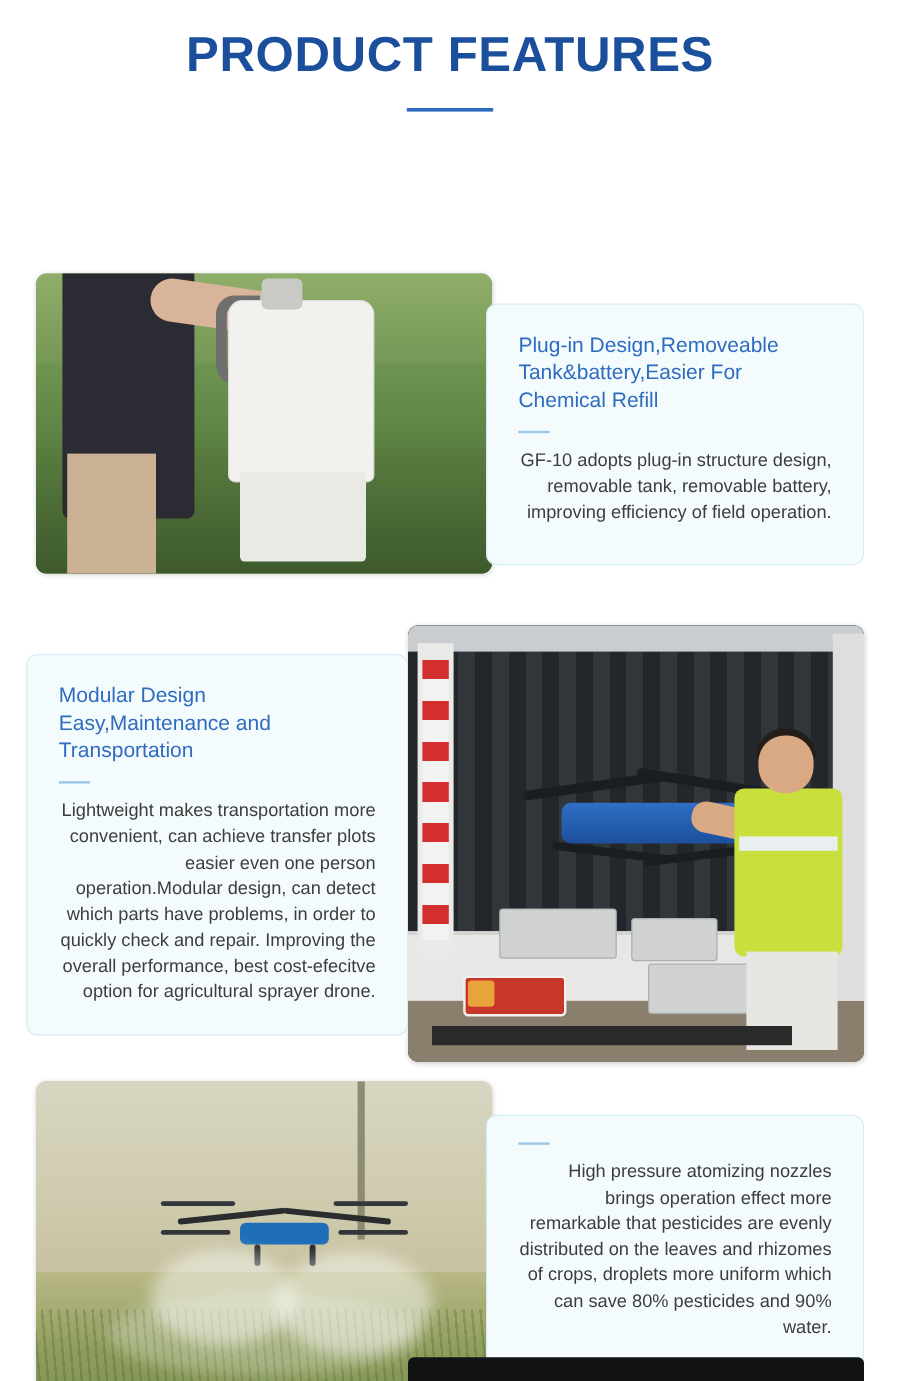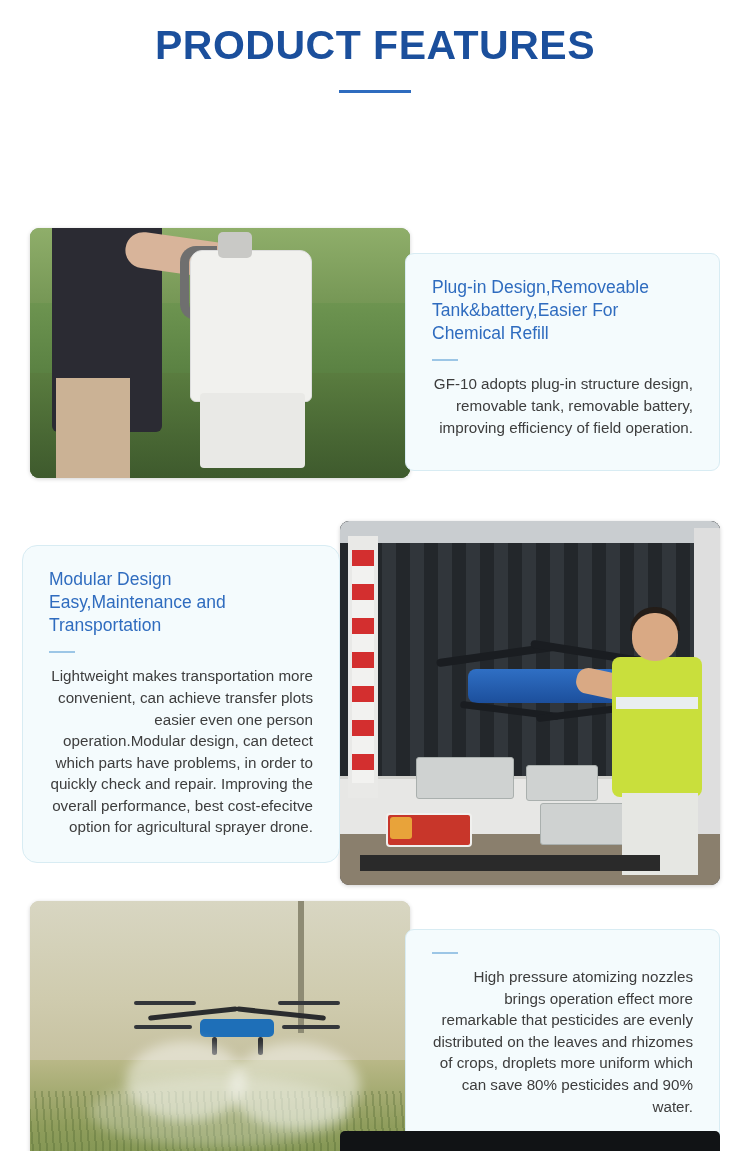--- a/index.html
+++ b/index.html
@@ -190,21 +190,21 @@
     <div class="worker-vest"></div>
     <div class="worker-vest-stripe"></div>
     <div class="worker-leg"></div>
     <div class="worker-hair"></div>
     <div class="worker-head"></div>
     <div class="taillight"></div>
     <div class="taillight2"></div>
     <div class="bumper"></div>
   </div>
 
-  <div class="card" style="left:22px; top:452px; width:318px; height:318px;border-radius:15px;">
+  <div class="card" style="left:22px; top:452px; width:318px; height:318px;">
     <div class="card-inner">
       <div class="card-title">Modular Design Easy,Maintenance and Transportation</div>
       <div class="card-divider"></div>
       <div class="card-body">Lightweight makes transportation more convenient, can achieve transfer plots easier even one person operation.Modular design, can detect which parts have problems, in order to quickly check and repair. Improving the overall performance, best cost-efecitve option for agricultural sprayer drone.</div>
     </div>
   </div>
 </div>
 
 <div class="feature">
 

